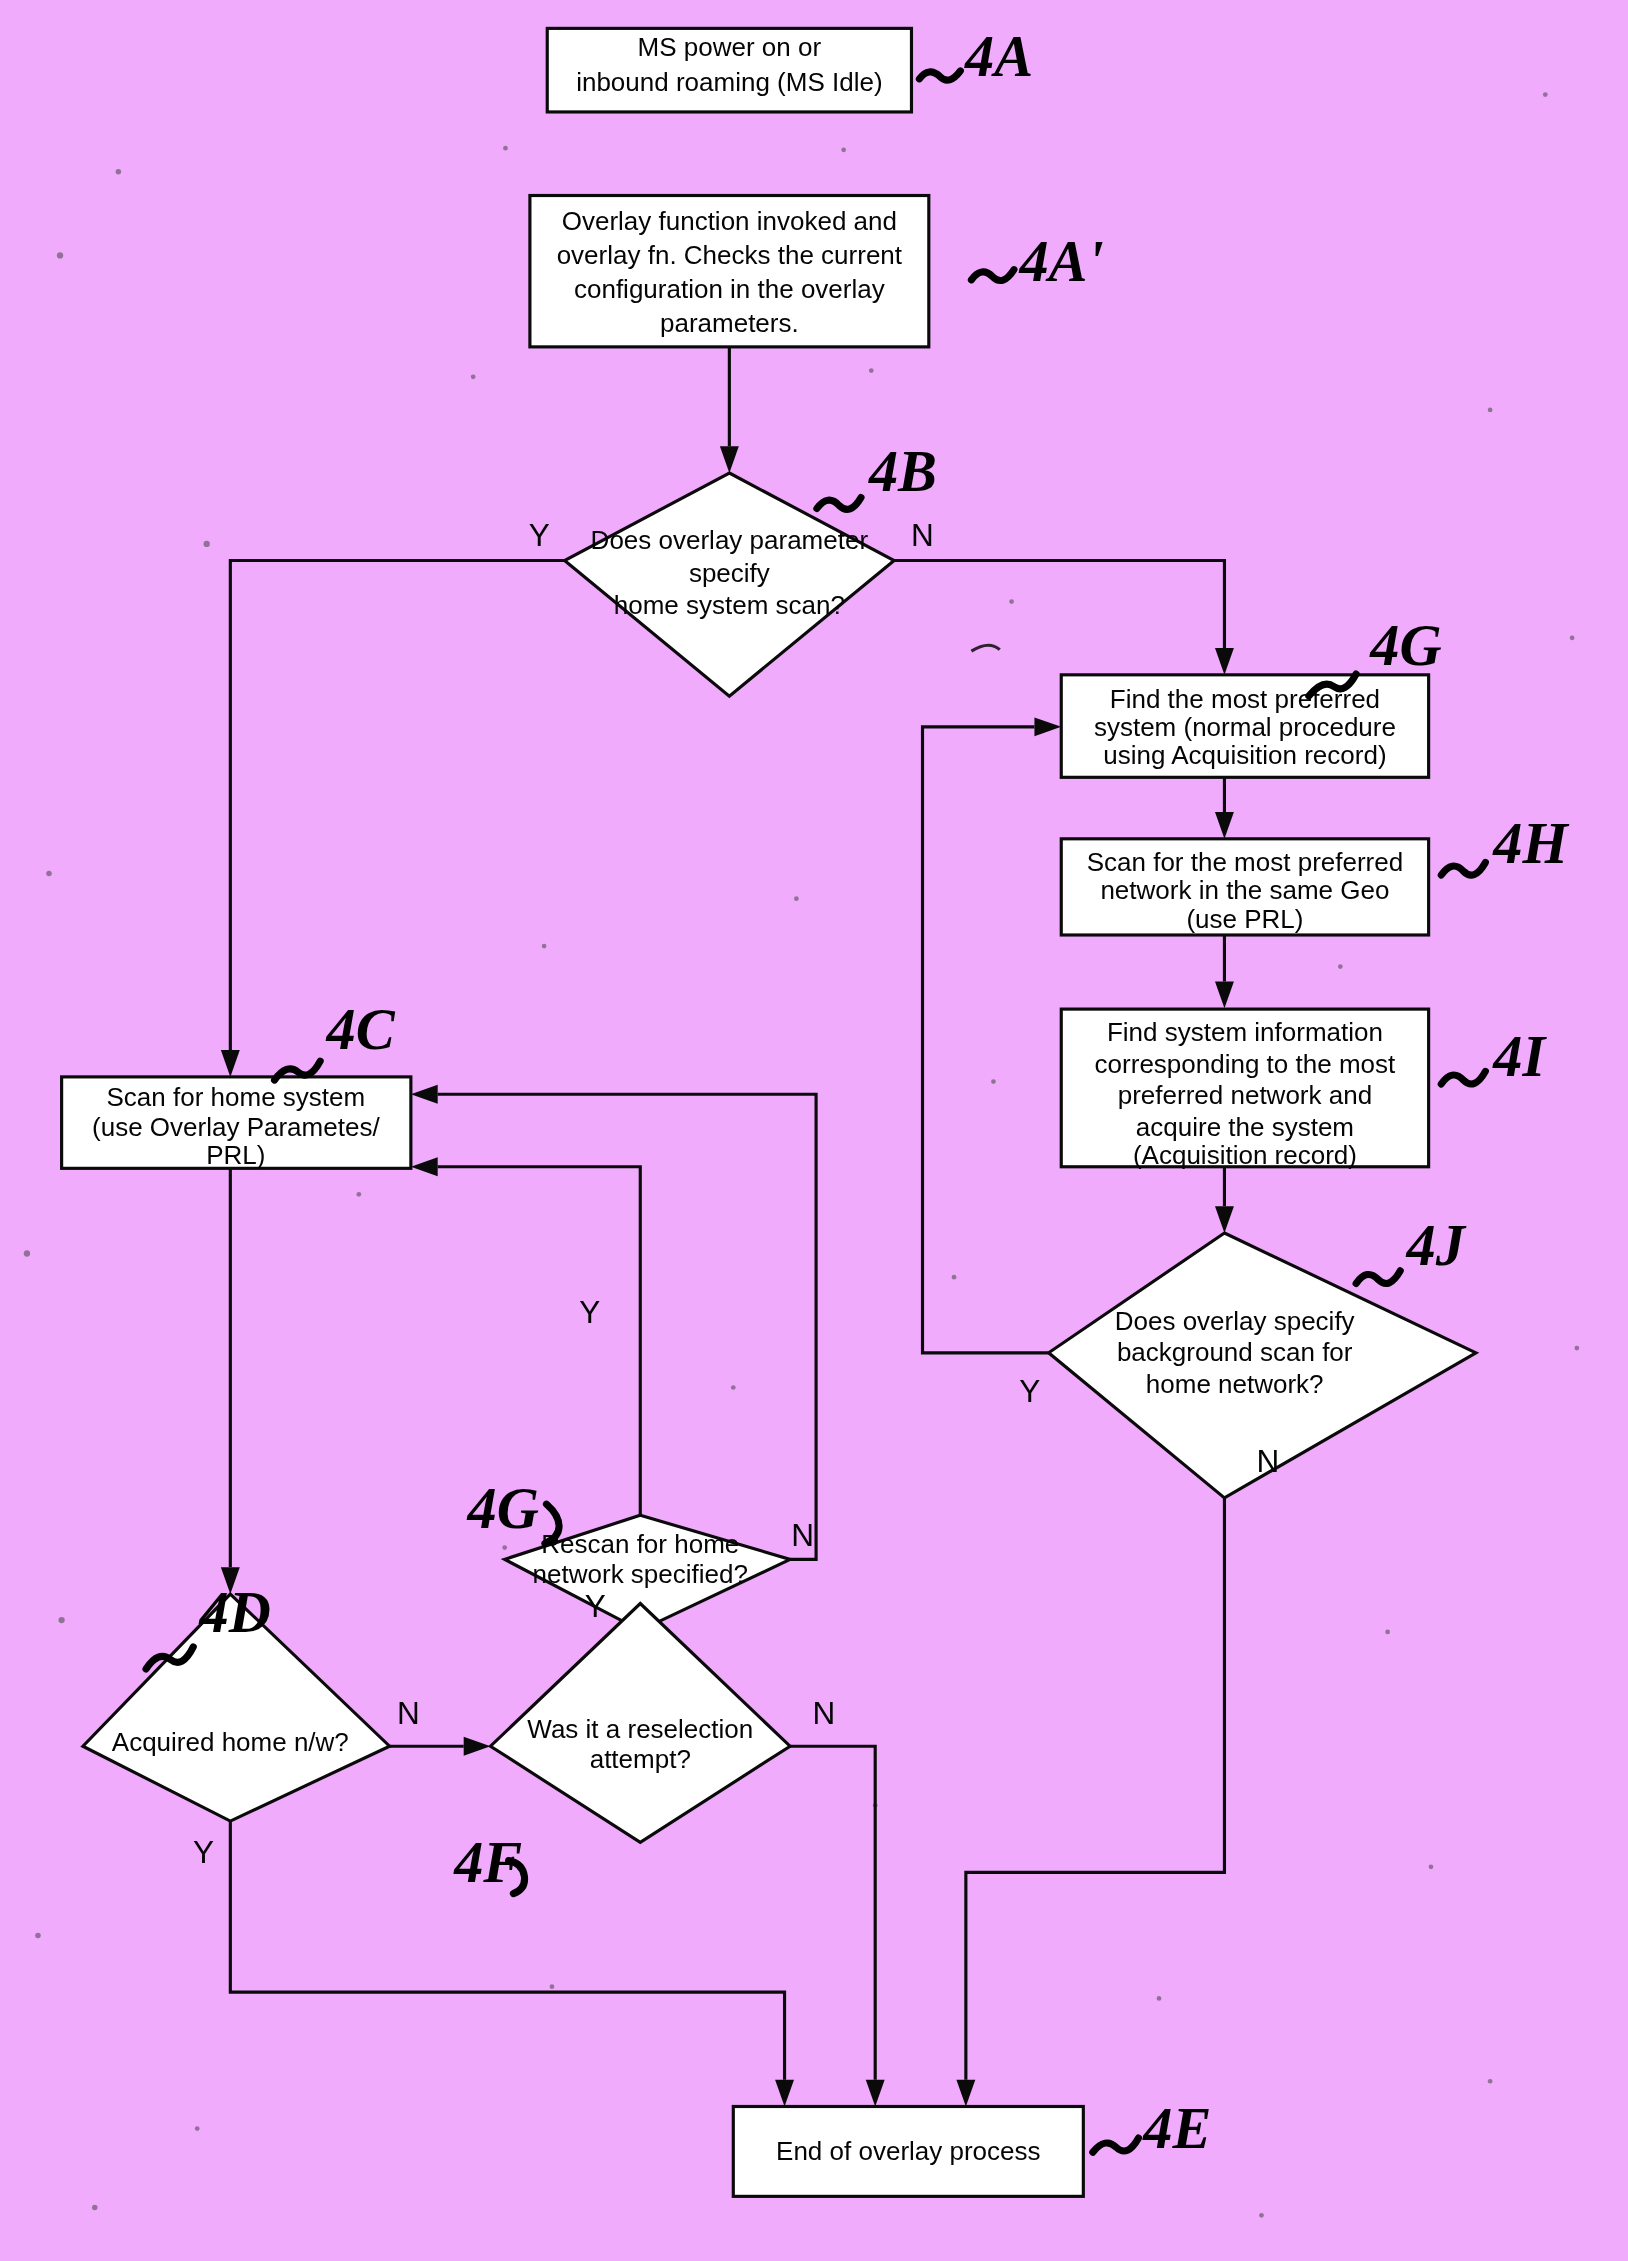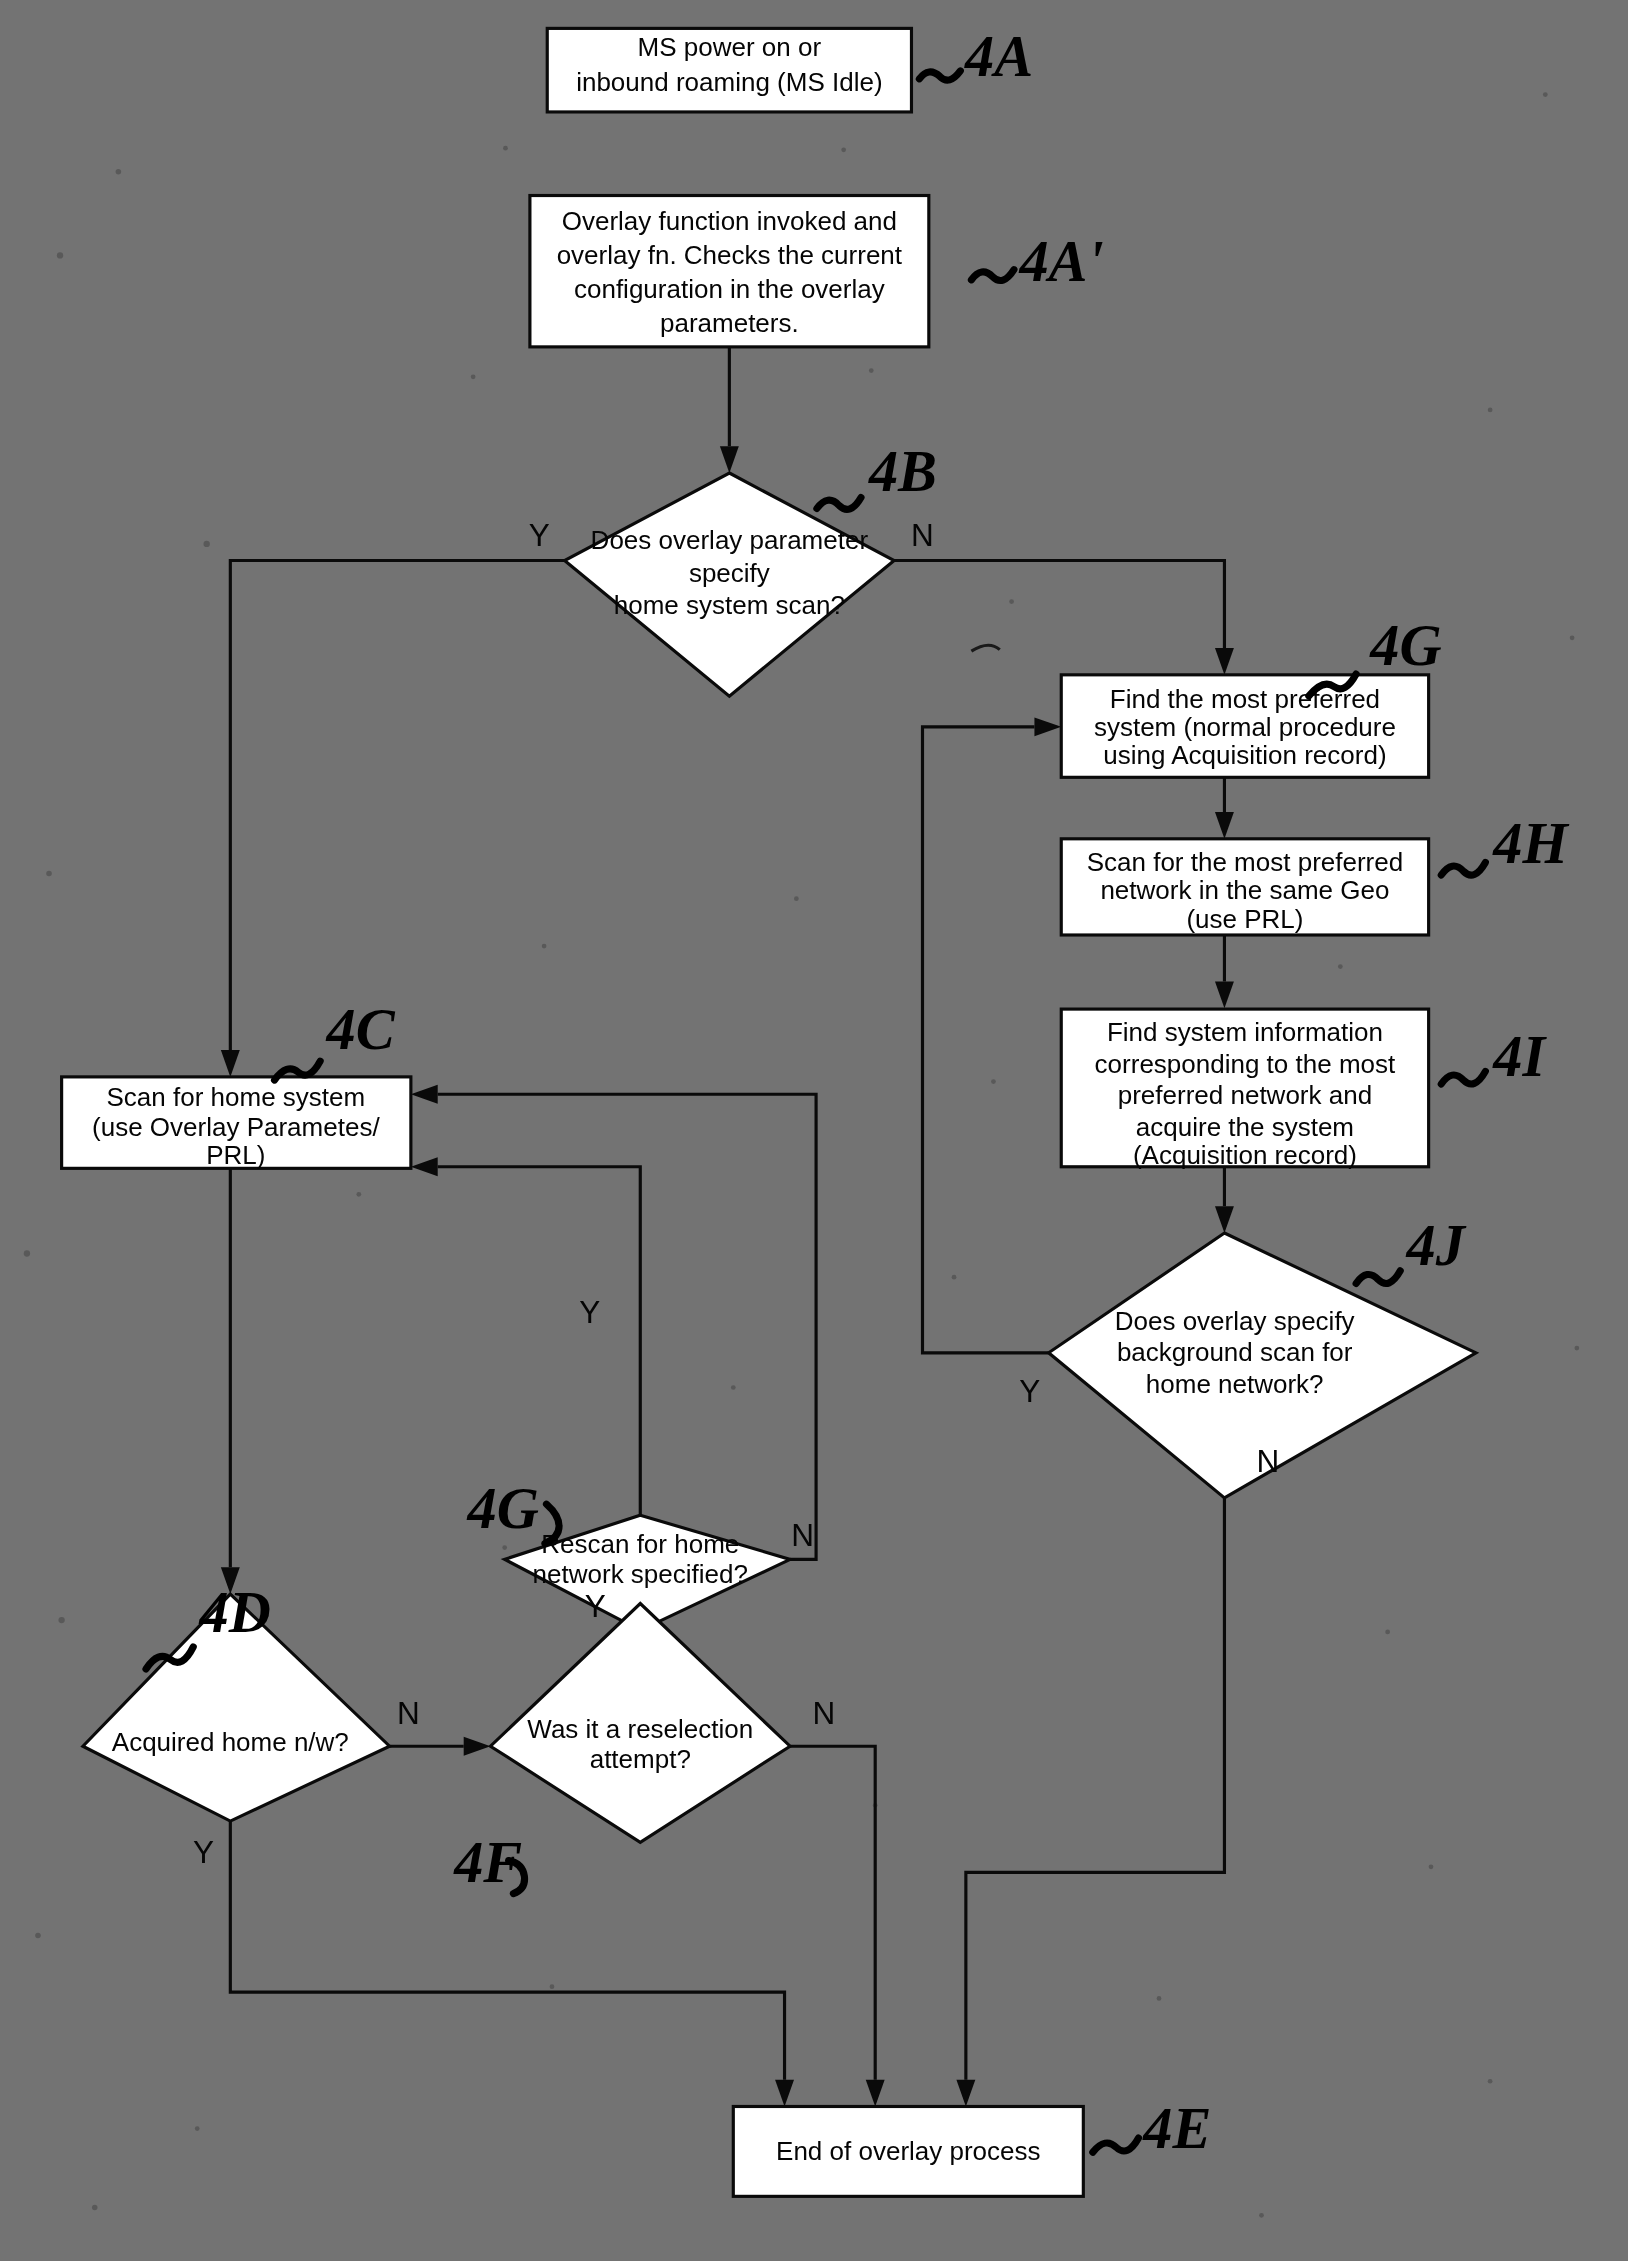--- a/index.html
+++ b/index.html
@@ -7,21 +7,21 @@
     padding: 0;
     background: #ffffff;
   }
   body {
     font-family: "Liberation Sans", sans-serif;
   }
   #page {
     position: relative;
     width: 1629px;
     height: 2261px;
-    background: #737373;
+    background: #f0abfc;
     overflow: hidden;
   }
   svg#flow {
     position: absolute;
     top: 0; left: 0;
     width: 1629px;
     height: 2261px;
   }
   .node-rect {
     fill: #ffffff;

